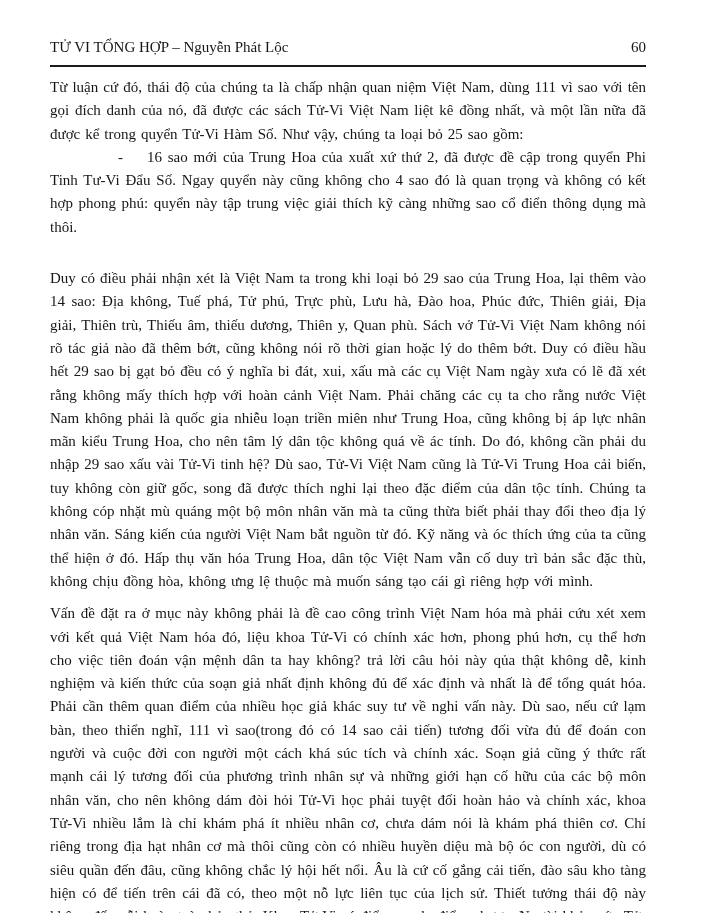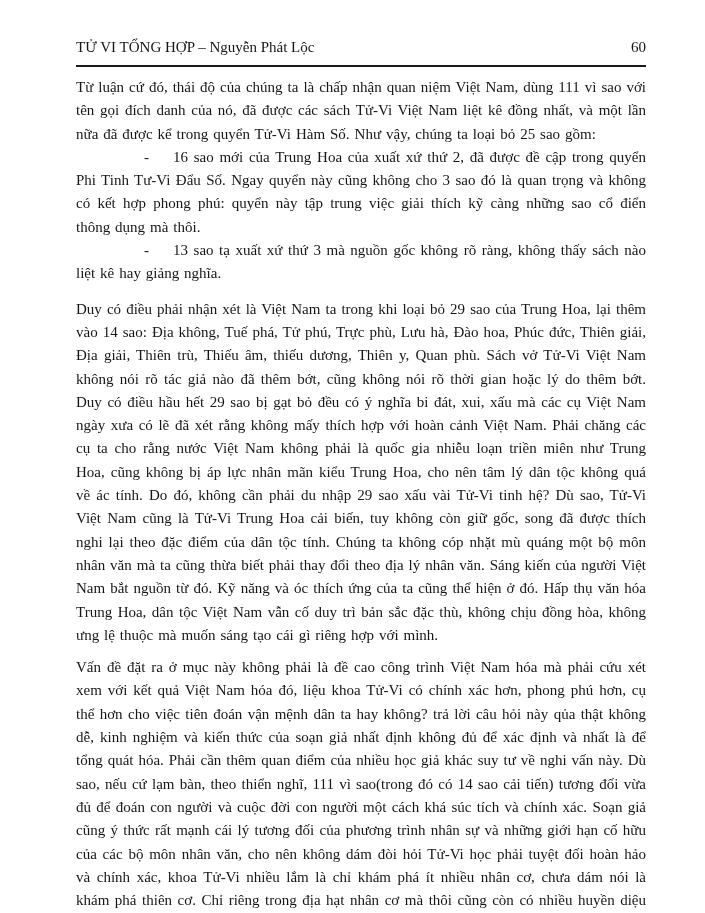--- a/index.html
+++ b/index.html
@@ -11,21 +11,21 @@
     width: 705px;
     height: 913px;
     overflow: hidden;
     font-family: "Liberation Serif", "DejaVu Serif", serif;
     color: #161616;
   }
   .page {
     box-sizing: border-box;
     width: 705px;
     height: 731px;
-    padding: 38px 59px 0 76px;
+    padding: 38px 59px 0 50px;
     background: #ffffff;
   }
   .header {
     display: flex;
     justify-content: space-between;
     align-items: baseline;
     font-size: 15px;
     line-height: 19px;
     white-space: nowrap;
   }
@@ -43,42 +43,41 @@
     line-height: 23.3px;
     text-align: justify;
     word-spacing: 0.08em;
   }
   p.bullet {
     text-indent: 68px;
   }
   p.bullet .marker {
     padding-right: 24px;
   }
-  p.gap-large { margin-top: 12px; }
+  p.gap-large { margin-top: 28px; }
   p.gap-small { margin-top: 9px; }
 </style>
 </head>
 <body>
 
 <div class="page">
 
   <div class="header">
     <span>TỬ VI TỔNG HỢP – Nguyễn Phát Lộc</span>
     <span>60</span>
   </div>
 
   <hr class="rule">
 
   <div class="body-text">
 
     <p>Từ luận cứ đó, thái độ của chúng ta là chấp nhận quan niệm Việt Nam, dùng 111 vì sao với tên gọi đích danh của nó, đã được các sách Tử-Vi Việt Nam liệt kê đồng nhất, và một lần nữa đã được kể trong quyển Tử-Vi Hàm Số.  Như vậy, chúng ta loại bỏ 25 sao gồm:</p>
 
-    <p class="bullet"><span class="marker">-</span><span>16 sao mới của Trung Hoa của xuất xứ thứ 2, đã được đề cập trong quyển Phi Tinh Tư-Vi Đẩu Số.  Ngay quyển này cũng không cho 3 sao đó là quan trọng và không có kết hợp phong phú:  quyển này tập trung việc giải thích kỹ càng những sao cổ điển thông dụng mà thôi.</span></p>
+    <p class="bullet"><span class="marker">-</span><span>16 sao mới của Trung Hoa của xuất xứ thứ 2, đã được đề cập trong quyển Phi Tinh Tư-Vi Đẩu Số.  Ngay quyển này cũng không cho 4 sao đó là quan trọng và không có kết hợp phong phú:  quyển này tập trung việc giải thích kỹ càng những sao cổ điển thông dụng mà thôi.</span></p>
 
-    <p class="bullet"><span class="marker">-</span><span>13 sao tạ xuất xứ thứ 3 mà nguồn gốc không rõ ràng, không thấy sách nào liệt kê hay giảng nghĩa.</span></p>
 
     <p class="gap-large">Duy có điều phải nhận xét là Việt Nam ta trong khi loại bỏ 29 sao của Trung Hoa, lại thêm vào 14 sao: Địa không, Tuế phá, Tử phú, Trực phù, Lưu hà, Đào hoa, Phúc đức, Thiên giải, Địa giải, Thiên trù, Thiếu âm, thiếu dương, Thiên y, Quan phù.   Sách vở Tử-Vi Việt Nam không nói rõ tác giả nào đã thêm bớt, cũng không nói rõ thời gian hoặc lý do thêm bớt.  Duy có điều hầu hết 29 sao bị gạt bỏ đều có ý nghĩa bi đát, xui, xấu mà các cụ Việt Nam ngày xưa có lẽ đã xét rằng không mấy thích hợp với hoàn cảnh Việt Nam.  Phải chăng các cụ ta cho rằng nước Việt Nam không phải là quốc gia nhiễu loạn triền miên như Trung Hoa, cũng không bị áp lực nhân mãn kiểu Trung Hoa, cho nên tâm lý dân tộc không quá về ác tính.  Do đó, không cần phải du nhập 29 sao xấu vài Tử-Vi tinh hệ?  Dù sao, Tử-Vi Việt Nam cũng là Tử-Vi Trung Hoa cải biến, tuy không còn giữ gốc, song đã được thích nghi lại theo đặc điểm của dân tộc tính.  Chúng ta không cóp nhặt mù quáng một bộ môn nhân văn mà ta cũng thừa biết phải thay đổi theo địa lý nhân văn.  Sáng kiến của người Việt Nam bắt nguồn từ đó.  Kỹ năng và óc thích ứng của ta cũng thể hiện ở đó.  Hấp thụ văn hóa Trung Hoa, dân tộc Việt Nam vẫn cố duy trì bản sắc đặc thù, không chịu đồng hòa, không ưng lệ thuộc mà muốn sáng tạo cái gì riêng hợp với mình.</p>
 
     <p class="gap-small">Vấn đề đặt ra ở mục này không phải là đề cao công trình Việt Nam hóa mà phải cứu xét xem với kết quả Việt Nam hóa đó, liệu khoa Tử-Vi có chính xác hơn, phong phú hơn, cụ thể hơn cho việc tiên đoán vận mệnh dân ta hay không? trả lời câu hỏi này qủa thật không dễ, kinh nghiệm và kiến thức của soạn giả nhất định không đủ để xác định và nhất là để tổng quát hóa.  Phải cần thêm quan điểm của nhiều học giả khác suy tư về nghi vấn này.  Dù sao, nếu cứ lạm bàn, theo thiển nghĩ, 111 vì sao(trong đó có 14 sao cải tiến) tương đối vừa đủ để đoán con người và cuộc đời con người một cách khá súc tích và chính xác.  Soạn giả cũng ý thức rất mạnh cái lý tương đối của phương trình nhân sự và những giới hạn cố hữu của các bộ môn nhân văn, cho nên không dám đòi hỏi Tử-Vi học phải tuyệt đối hoàn hảo và chính xác, khoa Tử-Vi nhiều lắm là chỉ khám phá ít nhiều nhân cơ, chưa dám nói là khám phá thiên cơ.  Chỉ riêng trong địa hạt nhân cơ mà thôi cũng còn có nhiều huyền diệu mà bộ óc con người, dù có siêu quần đến đâu, cũng không chắc lý hội hết nổi.  Âu là cứ cố gắng cải tiến, đào sâu kho tàng hiện có để tiến trên cái đã có, theo một nỗ lực liên tục của lịch sử.  Thiết tưởng thái độ này không đến nỗi hoàn toàn bảo thủ.  Khoa Tử-Vi có điểm mạnh, điểm nhược.  Người khảo cứu Tử-Vi không khai triển điểm mạnh và luôn luôn tìm cách bổ khuyết điểm nhược.  Vì vậy, người học Tử-Vi không thể chỉ dựa vào kiến thức từ chương của khoa mà còn phải sáng tạo, ứng biến vận dụng linh hoạt các yếu tố để bù đắp khiếm khuyết của khoa này. Phần sáng tạo, ứng biến và vận dụng linh hoạt này thuộc địa hạt nghệ thuật.  Đó là lý do mà soạn giả</p>
 
   </div>
 
 </div>
 
 </body></html>

